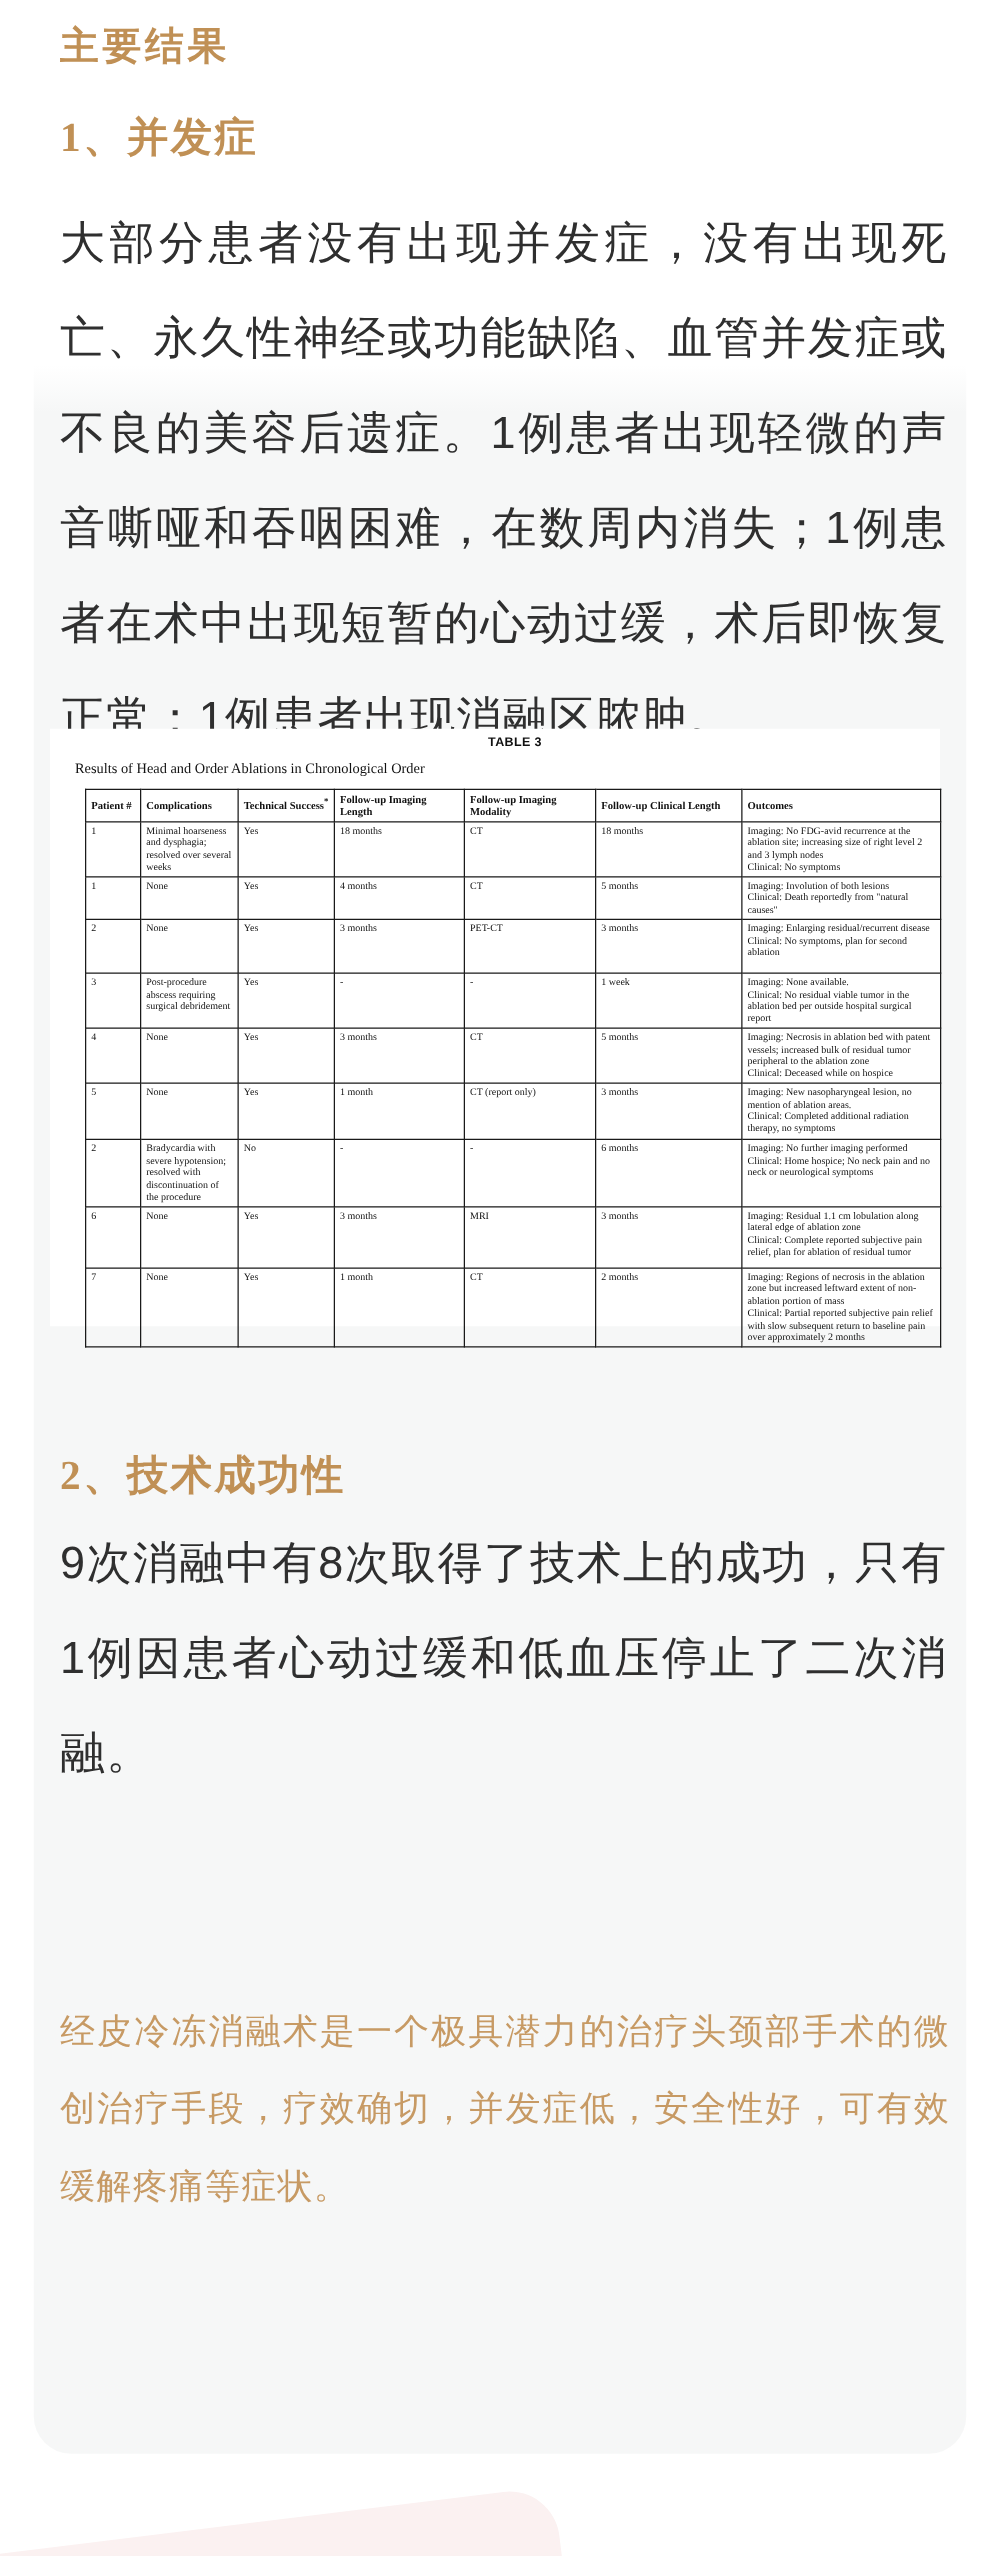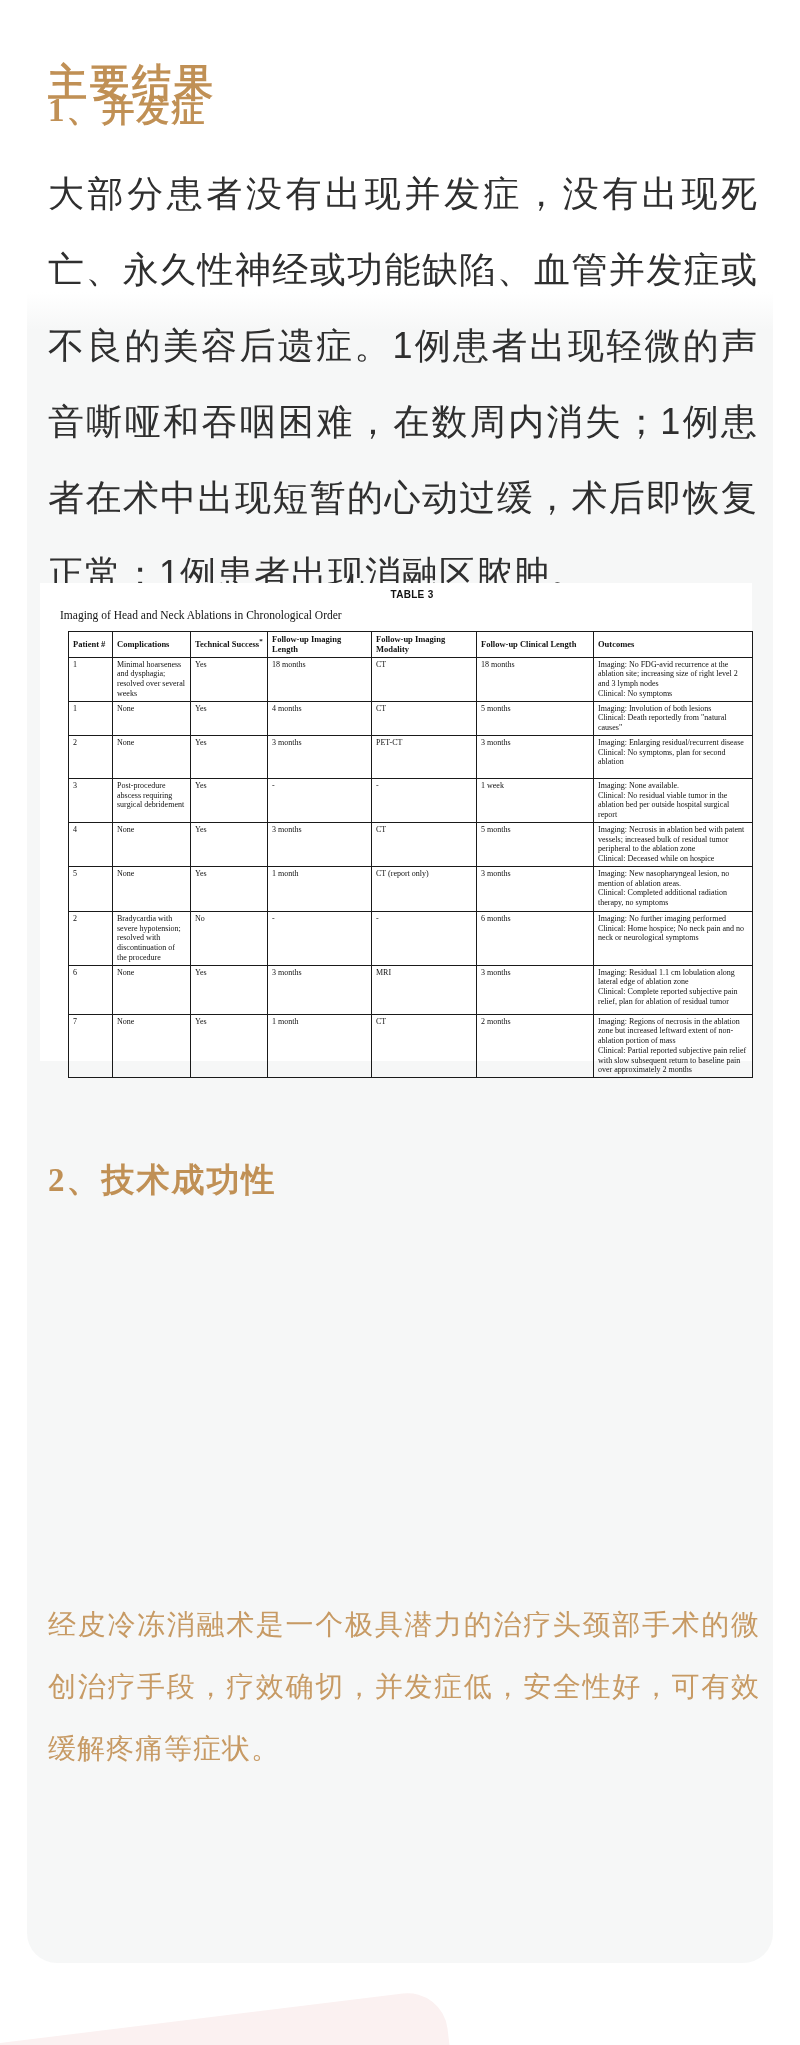--- a/index.html
+++ b/index.html
@@ -9,21 +9,21 @@
     font-family:"Liberation Sans","DejaVu Sans",sans-serif;
   }
   .card{
     position:absolute;left:27px;top:0;width:746px;height:1963px;
     background:linear-gradient(180deg,#ffffff 0px,#ffffff 292px,#f6f7f7 330px,#f6f7f7 100%);
     border-radius:0 0 30px 30px;
   }
   .main-title{
     position:absolute;left:21px;top:16px;
     font-family:"Liberation Serif","DejaVu Serif",serif;
-    font-size:39px;font-weight:700;letter-spacing:3px;color:#c09055;margin-top:40px;
+    font-size:31px;font-weight:700;letter-spacing:3px;color:#c09055;
   }
   .sec-heading{
     position:absolute;left:21px;
     font-family:"Liberation Serif","DejaVu Serif",serif;
     font-size:33px;font-weight:700;letter-spacing:2px;color:#c09055;
   }
   .sec1-heading{top:88px;}
   .sec2-heading{top:1158px;}
   .body-para{
     position:absolute;left:21px;width:710px;
@@ -84,21 +84,21 @@
 <div class="card">
 
   <div class="main-title">主要结果</div>
 
   <div class="sec-heading sec1-heading">1、并发症</div>
 
   <div class="body-para para1">大部分患者没有出现并发症，没有出现死亡、永久性神经或功能缺陷、血管并发症或不良的美容后遗症。1例患者出现轻微的声音嘶哑和吞咽困难，在数周内消失；1例患者在术中出现短暂的心动过缓，术后即恢复正常；1例患者出现消融区脓肿。</div>
 
   <div class="table-box">
     <div class="table-label">TABLE 3</div>
-    <div class="table-caption">Imaging of Head and Neck Ablations in Chronological Order</div>
+    <div class="table-caption">Results of Head and Order Ablations in Chronological Order</div>
 
     <table class="data">
       <colgroup>
         <col style="width:44px">
           <col style="width:78px">
           <col style="width:77px">
         <col style="width:104px">
           <col style="width:105px">
           <col style="width:117px">
         <col style="width:159px">
@@ -204,19 +204,20 @@
           <td>2 months</td>
           <td>Imaging: Regions of necrosis in the ablation zone but increased leftward extent of non-ablation portion of mass
 Clinical: Partial reported subjective pain relief with slow subsequent return to baseline pain over approximately 2 months</td>
         </tr>
       </tbody>
     </table>
   </div>
 
   <div class="sec-heading sec2-heading">2、技术成功性</div>
 
+  <div class="body-para para2">9次消融中有8次取得了技术上的成功，只有1例因患者心动过缓和低血压停止了二次消融。</div>
 
 
   <div class="conclusion-para">经皮冷冻消融术是一个极具潜力的治疗头颈部手术的微创治疗手段，疗效确切，并发症低，安全性好，可有效缓解疼痛等症状。</div>
 
 </div>
 
 <div class="pink-decor"></div>
 
 </body></html>

